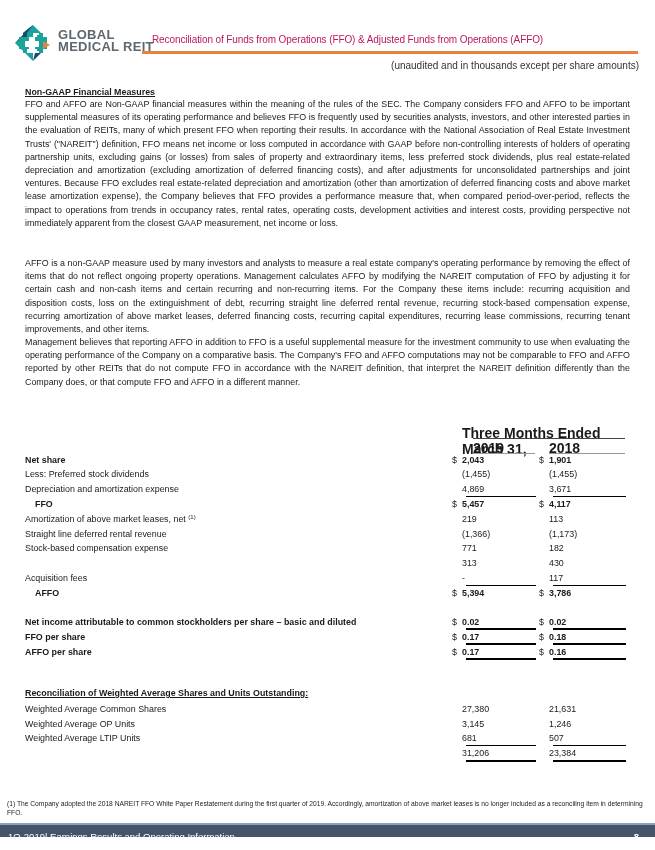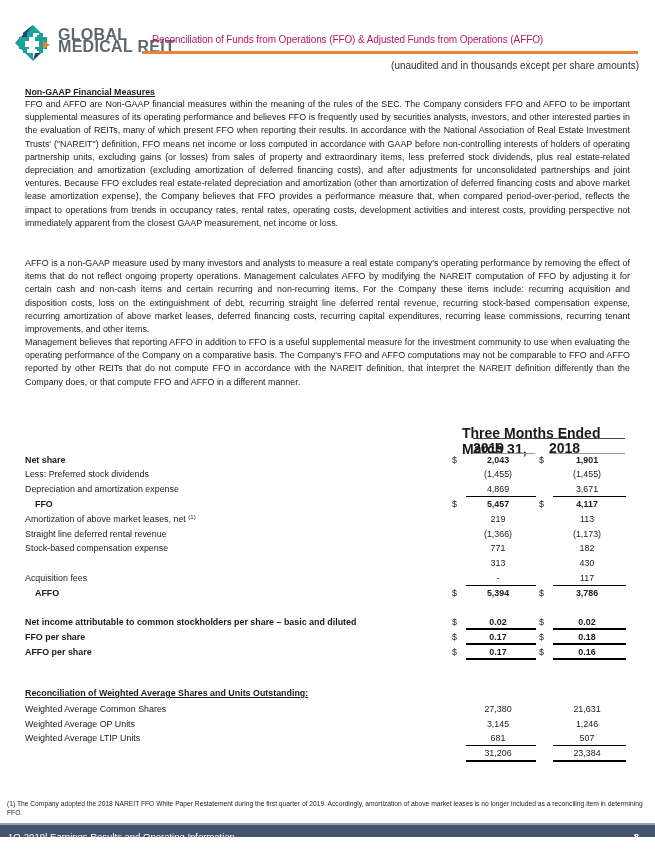--- a/index.html
+++ b/index.html
@@ -1,37 +1,37 @@
 <!DOCTYPE html>
 <html><head>
 <meta charset="utf-8">
 <style>
   * { box-sizing: border-box; margin: 0; padding: 0; }
   html, body { width: 655px; height: 850px; background: #ffffff; overflow: hidden; }
   body { position: relative; font-family: "Liberation Sans", "DejaVu Sans", sans-serif; color: #1a1a1a; }
 
   .header { position: absolute; left: 0; top: 0; width: 655px; height: 75px; }
   .logo { position: absolute; left: 14px; top: 24px; width: 38px; height: 38px; }
-  .brand { position: absolute; left: 58px; top: 29px; font-size: 16px; line-height: 12px; color: #5d6770; letter-spacing: 0.3px; font-weight: bold; }
+  .brand { position: absolute; left: 58px; top: 29px; font-size: 13px; line-height: 12px; color: #5d6770; letter-spacing: 0.3px; font-weight: bold; }
   .page-title { position: absolute; left: 152px; top: 34px; font-size: 10px; color: #be185d; white-space: nowrap; letter-spacing: -0.1px; }
   .title-rule { position: absolute; left: 142px; top: 51px; width: 496px; height: 3px; background: #e8833a; }
   .units-note { position: absolute; right: 16px; top: 60px; font-size: 10px; color: #333; }
 
   .body-text { position: absolute; left: 25px; width: 605px; font-size: 8.9px; line-height: 13.2px; text-align: justify; color: #1a1a1a; }
   .section-heading { position: absolute; left: 25px; font-size: 8.9px; font-weight: bold; text-decoration: underline; text-align: center; }
 
   .fin-table { position: absolute; left: 25px; width: 605px; }
   .row { position: absolute; left: 0; width: 605px; height: 14px; font-size: 8.9px; line-height: 14px; }
   .row .label { position: absolute; left: 0; white-space: nowrap; }
   .row.bold .label, .row.bold .val { font-weight: bold; }
   .row.indent .label { left: 10px; }
   .cur { position: absolute; width: 10px; }
   .cur1 { left: 427px; }
   .cur2 { left: 514px; }
-  .val { position: absolute; text-align: center; }
+  .val { position: absolute; text-align: left; }
   .val1 { left: 437px; width: 72px; }
   .val2 { left: 524px; width: 76px; }
   sup { font-size: 6px; vertical-align: top; position: relative; top: -2px; }
 
   .line { position: absolute; height: 0; border-top: 1px solid #000; }
   .line.thick { border-top: 2px solid #000; }
   .line.gray { border-top: 1.5px solid #999; }
 
   .col-head { position: absolute; font-size: 14px; font-weight: bold; text-align: left; }
 

